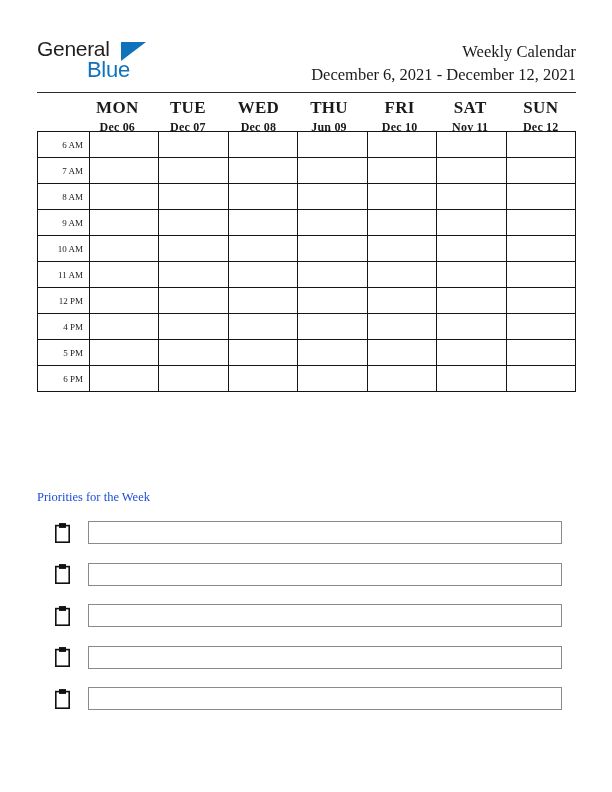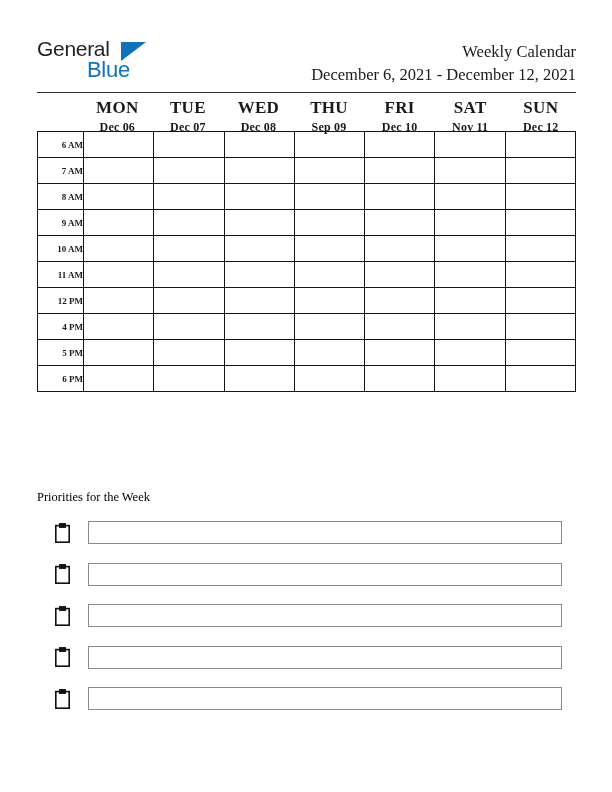--- a/index.html
+++ b/index.html
@@ -145,35 +145,36 @@
     table-layout: fixed;
   }
   .grid td {
     border: 1px solid #151515;
     height: 25px;
     padding: 0;
   }
   .grid td.timelabel {
     width: 45px;
     text-align: right;
-    font-family: "Liberation Serif", serif;
-    font-weight: bold;
+    padding-right: 6px;
+    font-family: "Liberation Serif", serif;
+    font-weight: normal;
     font-size: 9px;
     color: #1a1a1a;
     vertical-align: middle;
   }
 
   
   .priorities-title {
     position: absolute;
     left: 37px;
     top: 490px;
     font-family: "Liberation Serif", serif;
     font-size: 12.5px;
-    color: #000000;
+    color: #1d4ed8;
   }
 
   .priorities-list {
     position: absolute;
     left: 37px;
     top: 512px;
     width: 525px;
   }
   .priority-row {
     position: relative;
@@ -230,21 +231,21 @@
     <div class="daycell">
       <div class="day-abbr">TUE</div>
       <div class="day-date">Dec 07</div>
     </div>
     <div class="daycell">
       <div class="day-abbr">WED</div>
       <div class="day-date">Dec 08</div>
     </div>
     <div class="daycell">
       <div class="day-abbr">THU</div>
-      <div class="day-date">Sep 09</div>
+      <div class="day-date">Jun 09</div>
     </div>
     <div class="daycell">
       <div class="day-abbr">FRI</div>
       <div class="day-date">Dec 10</div>
     </div>
     <div class="daycell">
       <div class="day-abbr">SAT</div>
       <div class="day-date">Nov 11</div>
     </div>
     <div class="daycell">

